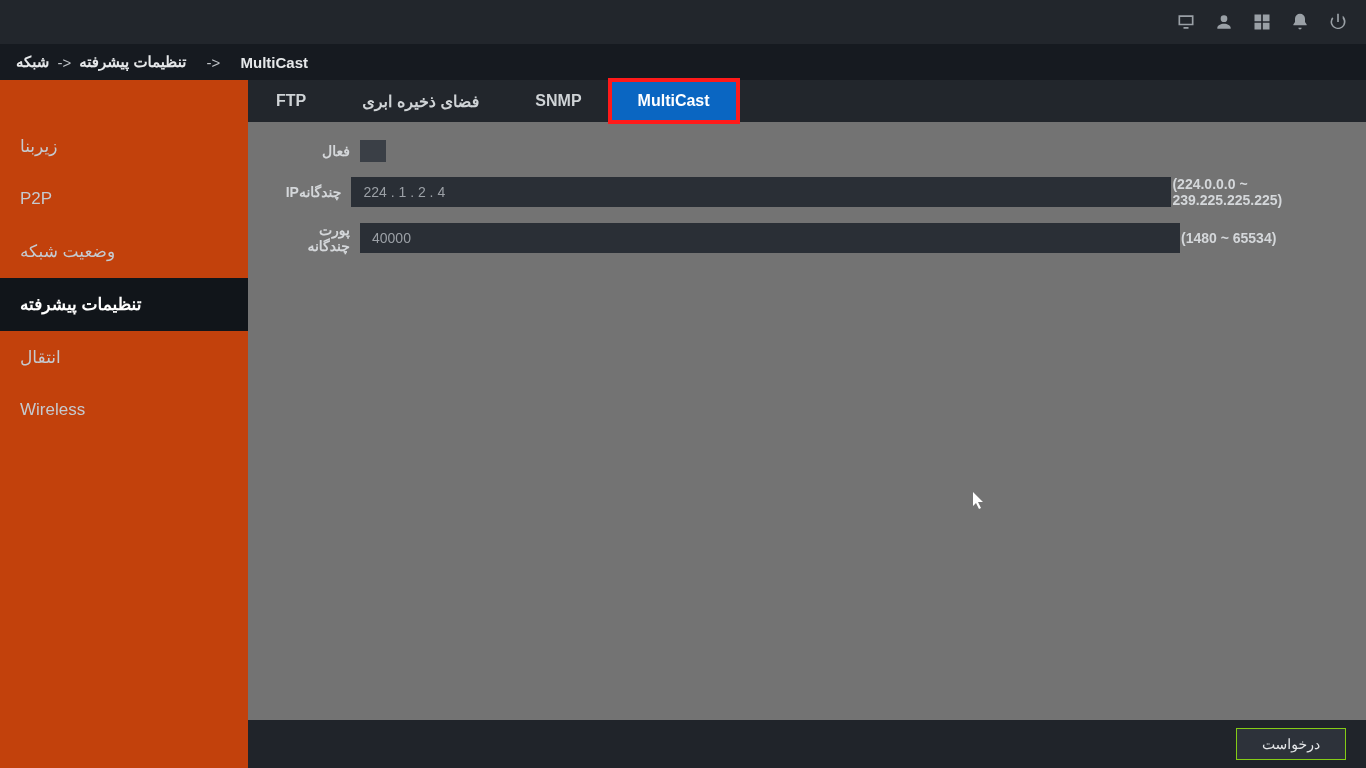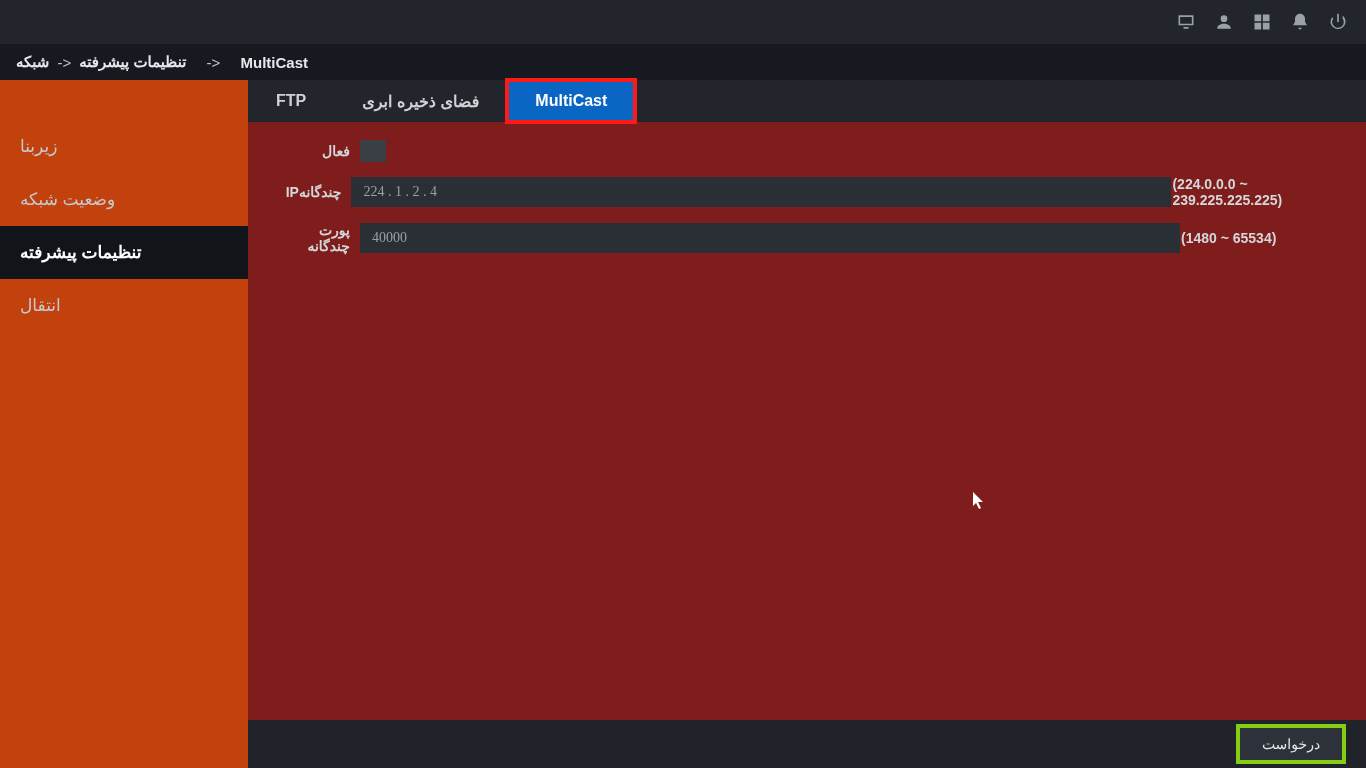--- a/index.html
+++ b/index.html
@@ -16,39 +16,39 @@
   .breadcrumb-row span { margin: 0 4px; }
   .breadcrumb-row .sep { color: #c0c4c8; font-weight:400; }
 
   
   .body-row { display: flex; height: calc(768px - 44px - 36px); }
 
   .sidebar { width: 248px; background: #c2410c; display: flex; flex-direction: column; padding-top: 40px; }
   .sidebar .item { padding: 16px 20px; font-size: 17px; color: #c5cad0; cursor: pointer; }
   .sidebar .item.active { background: #11151a; color: #ffffff; font-weight:600; }
 
-  .content { flex: 1; position: relative; background: #7f1d1d; }
+  .content { flex: 1; position: relative; background: #737373; }
 
   
   .tabs { display: flex; height: 42px; background: #22262c; }
   .tab { padding: 0 28px; display: flex; align-items: center; font-size: 16px; color: #cfd3d6; cursor: pointer; font-weight:600; }
   .tab.active { background: #0a66c2; color: #ffffff; }
   .tab.highlight { outline: 4px solid #ff1a1a; outline-offset: -2px; }
 
   
   .form-area { padding: 18px 26px; }
   .form-row { display: flex; align-items: center; margin-bottom: 14px; font-size: 14px; }
   .form-row .label { width: 86px; text-align: right; padding-right: 10px; color: #d4d7da; font-weight:600; }
   .checkbox { width: 26px; height: 22px; background: #3a3f46; cursor: pointer; }
-  .text-input { flex: 0 0 820px; height: 30px; background: #2a2f36; border: none; color: #9ba0a6; padding: 0 12px; font-size: 14px; font-family: Liberation Serif, serif; }
+  .text-input { flex: 0 0 820px; height: 30px; background: #2a2f36; border: none; color: #9ba0a6; padding: 0 12px; font-size: 14px; font-family: Liberation Sans, sans-serif; }
   .hint { margin-left: 1px; color: #d4d7da; font-size: 14px; font-weight:600; }
 
   
   .footer { position: absolute; left: 0; right: 0; bottom: 0; height: 48px; background: #20242a; display: flex; align-items: center; justify-content: flex-end; padding-right: 20px; }
-  .apply-btn { min-width: 110px; height: 40px; background: #2d323a; border: 4px solid #84cc16; color: #e6e8ea; font-size: 14px; cursor: pointer; font-family: inherit; }
+  .apply-btn { min-width: 110px; height: 32px; background: #2d323a; border: 1px solid #84cc16; color: #e6e8ea; font-size: 14px; cursor: pointer; font-family: inherit; }
 
   
   .cursor { position: absolute; left: 725px; top: 412px; }
   .cursor svg { width: 14px; height: 18px; }
 </style>
 </head>
 <body>
 
 <div class="topbar">
   <div class="icons">
@@ -86,29 +86,32 @@
   <span>تنظیمات پیشرفته</span>
   <span>&nbsp;</span>
   <span class="sep">-&gt;</span>
   <span>&nbsp;</span>
   <span>MultiCast</span>
 </div>
 
 <div class="body-row">
   <div class="sidebar">
     <div class="item">زیربنا</div>
+    <div class="item">P2P</div>
     <div class="item">وضعیت شبکه</div>
     <div class="item active">تنظیمات پیشرفته</div>
     <div class="item">انتقال</div>
+    <div class="item">Wireless</div>
   </div>
 
   <div class="content">
     <div class="tabs">
       <div class="tab">FTP</div>
       <div class="tab">فضای ذخیره ابری</div>
+      <div class="tab">SNMP</div>
       <div class="tab active highlight">MultiCast</div>
     </div>
 
     <div class="form-area">
       <div class="form-row">
         <div class="label">فعال</div>
         <div class="checkbox"></div>
       </div>
       <div class="form-row">
         <div class="label">IPچندگانه</div>

